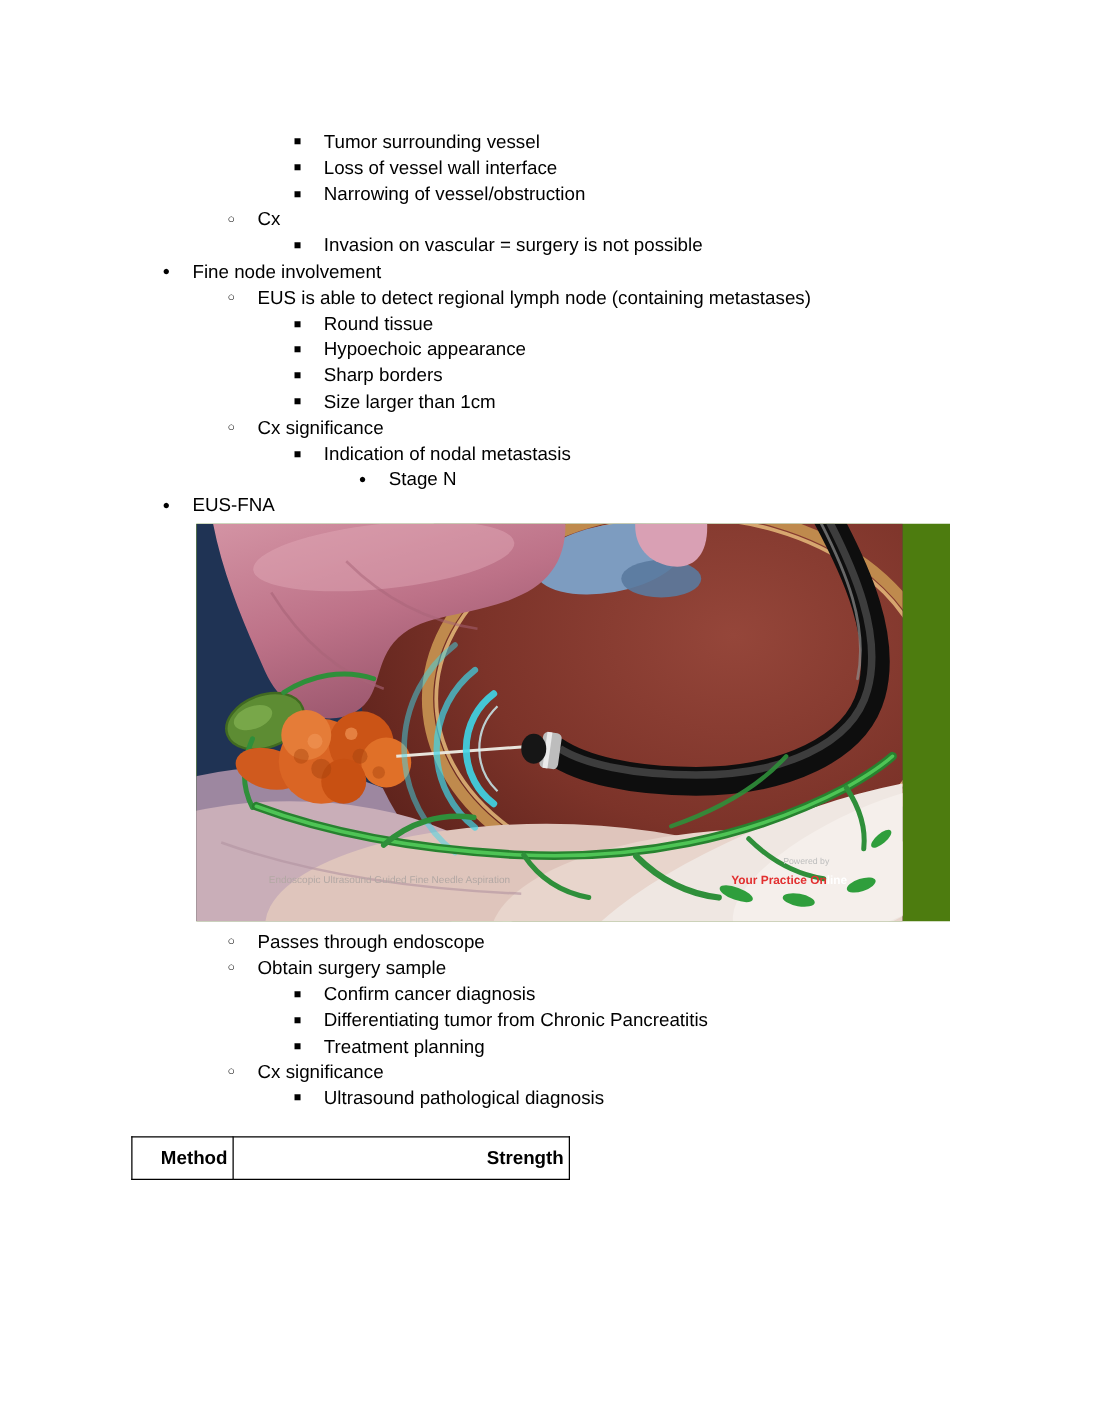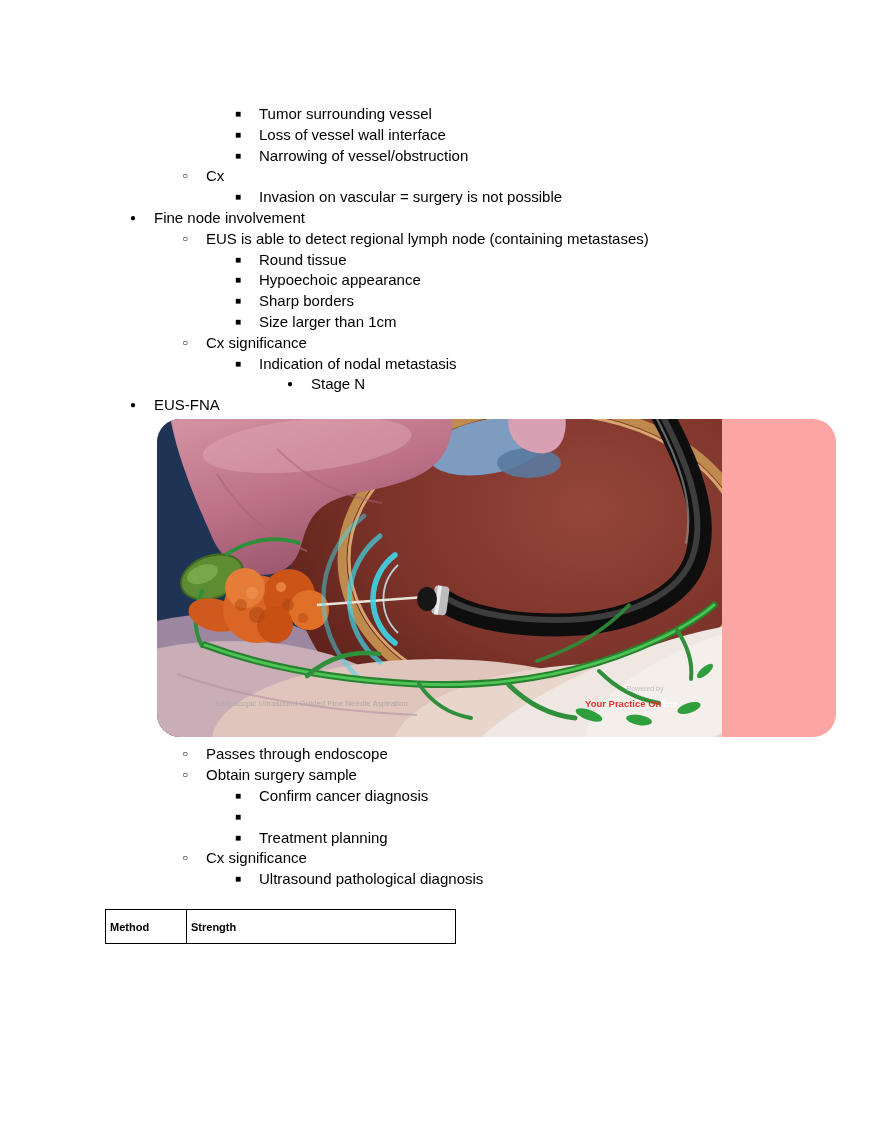--- a/index.html
+++ b/index.html
@@ -16,45 +16,44 @@
   .li { display: flex; font-size: 15px; line-height: 20.8px; }
   .li .marker { flex: none; width: 24px; font-size: 10px; line-height: 20.8px; }
   .li .txt { line-height: 20.8px; }
   .lvl1 { padding-left: 25px; }
   .lvl2 { padding-left: 77px; }
   .lvl3 { padding-left: 130px; }
   .lvl4 { padding-left: 182px; }
 
   .figure-wrap {
     margin: 3px 0 7.5px 52px;
-    width: 679px; height: 318px;
+    width: 603px; height: 318px;
     overflow: hidden;
-    background: #fca5a5;
-    border-radius: 23px;
+    background: #4d7c0f;
   }
   svg text { font-family: "Liberation Sans", sans-serif; }
 
   .heading {
     margin: 22px 0 0 0;
     font-size: 15px; line-height: 21px;
     font-weight: bold;
   }
 
   table.doc-table {
     margin-top: 19px;
     border-collapse: collapse;
     table-layout: fixed;
     width: 333px;
   }
   table.doc-table td {
     border: 1.5px solid #000;
     height: 33px;
-    font-size: 11px;
+    font-size: 15px;
     font-weight: bold;
-    text-align: left;
+    text-align: right;
     vertical-align: middle;
     padding: 0 4px;
   }
   td.c1 { width: 72px; }
   td.c2 { width: 260px; margin-left: 25px; }
 </style>
 </head>
 <body>
 
 <div class="page">
@@ -215,20 +214,21 @@
         <div class="li lvl2">
           <span class="marker">○</span>
           <span class="txt">Obtain surgery sample</span>
         </div>
         <div class="li lvl3">
           <span class="marker">■</span>
           <span class="txt">Confirm cancer diagnosis</span>
         </div>
         <div class="li lvl3">
           <span class="marker">■</span>
+          <span class="txt">Differentiating tumor from Chronic Pancreatitis</span>
         </div>
         <div class="li lvl3">
           <span class="marker">■</span>
           <span class="txt">Treatment planning</span>
         </div>
         <div class="li lvl2">
           <span class="marker">○</span>
           <span class="txt">Cx significance</span>
         </div>
         <div class="li lvl3">

